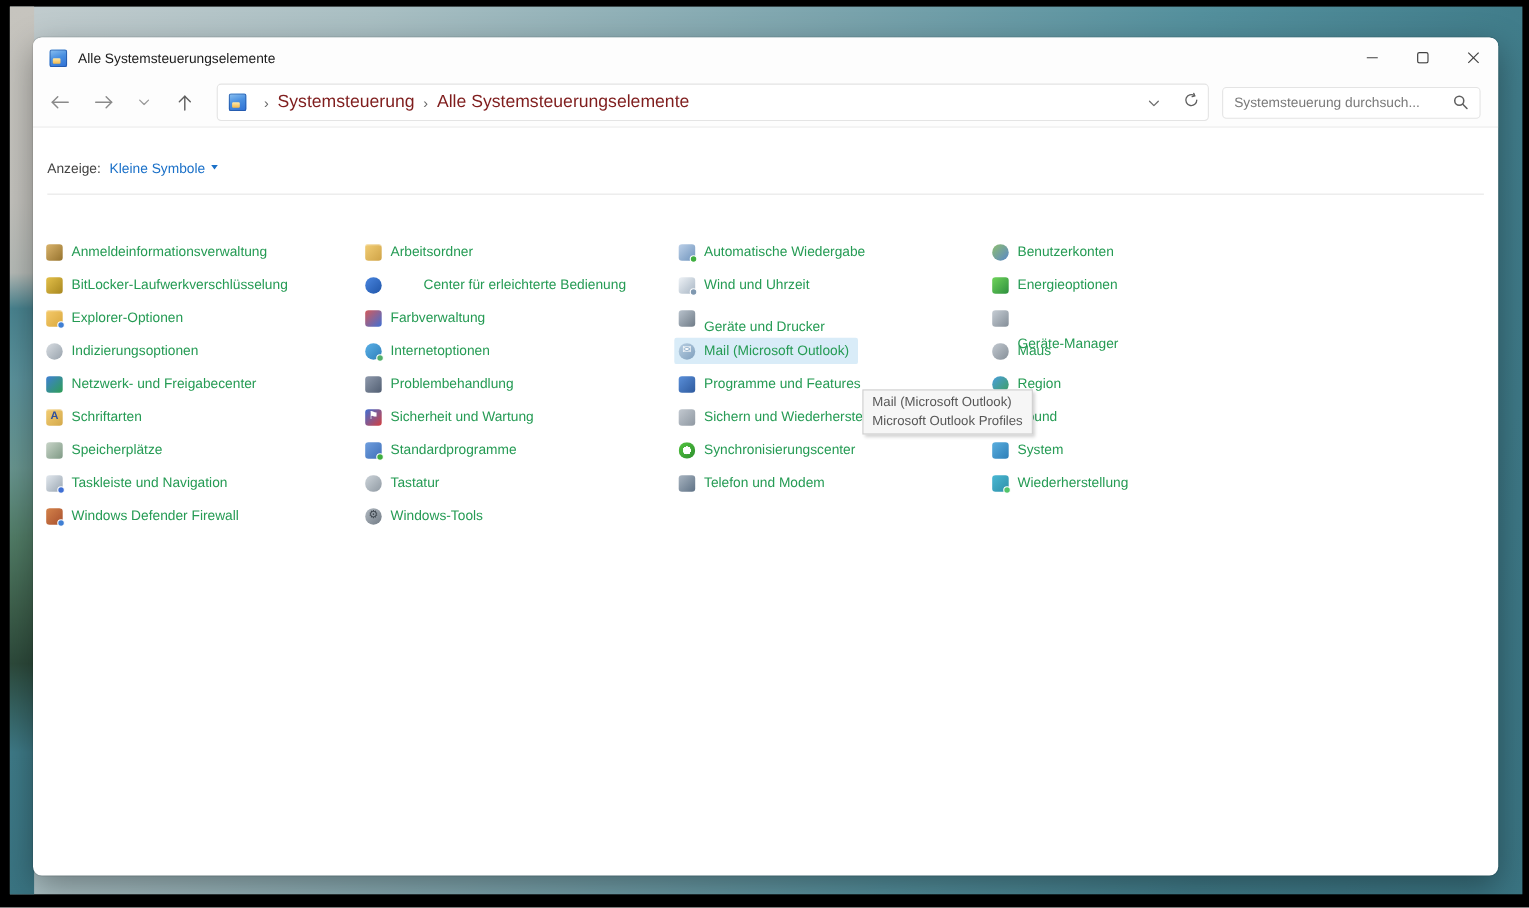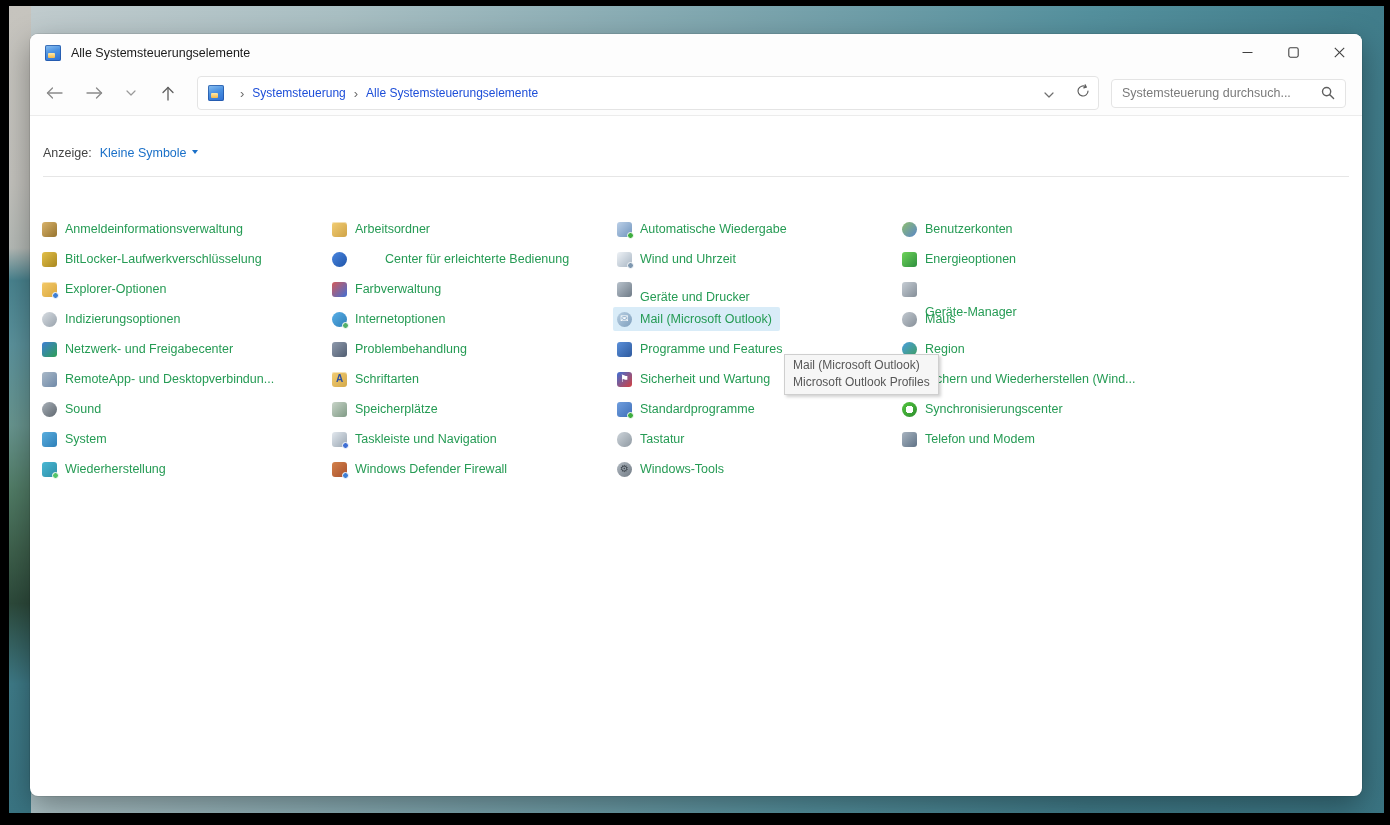--- a/index.html
+++ b/index.html
@@ -48,21 +48,21 @@
   
   .navbar { height:45px; display:flex; align-items:center; border-bottom:1px solid #ececec; background:#fdfdfd; padding:0 16px; }
   .nav-btn { display:flex; align-items:center; justify-content:center; margin-right:23px; }
   .nav-btn svg { display:block; }
   .crumb-box {
     height:34px; flex:0 0 902px; display:flex; align-items:center;
     border:1px solid #e4e4e4; border-radius:4px; background:#fff; padding:0 8px 0 10px; margin-right:12px;
   }
   .crumb-icon-wrap { display:flex; align-items:center; margin-right:8px; }
   .crumb-chev { font-size:13px; color:#6a6a6a; margin:0 8px; }
-  .crumb-item { font-size:12px; color:#1d4ed8; white-space:nowrap; }
+  .crumb-item { font-size:16px; color:#7f1d1d; white-space:nowrap; }
   .crumb-right { margin-left:auto; display:flex; align-items:center; gap:22px; }
   .search-box {
     height:29px; flex:1; display:flex; align-items:center;
     border:1px solid #e4e4e4; border-radius:4px; background:#fff; padding:0 10px;
   }
   .search-box input {
     border:none; outline:none; flex:1; font-size:12.5px; color:#333;
     font-family:"Liberation Sans","DejaVu Sans",sans-serif; background:transparent;
   }
   .search-box input::placeholder { color:#7a7a7a; opacity:1; }
@@ -293,24 +293,20 @@
         </div>
         <div class="item">
           <span class="ic sq" style="background: linear-gradient(135deg, rgb(90, 143, 217) 0%, rgb(46, 90, 158) 100%);"></span>
           <span class="lb" style="color: rgb(37, 155, 84);">Programme und Features</span>
         </div>
         <div class="item">
           <span class="ic circ" style="background: linear-gradient(135deg, rgb(74, 158, 222) 0%, rgb(63, 158, 95) 100%);"></span>
           <span class="lb" style="color: rgb(37, 155, 84);">Region</span>
         </div>
         <div class="item">
-          <span class="ic sq" style="background: linear-gradient(135deg, rgb(170, 185, 200) 0%, rgb(111, 137, 168) 100%);"></span>
-          <span class="lb" style="color: rgb(37, 155, 84);">RemoteApp- und Desktopverbindun...</span>
-        </div>
-        <div class="item">
           <span class="ic folder" style="background: linear-gradient(135deg, rgb(242, 205, 116) 0%, rgb(212, 169, 74) 100%); color: rgb(46, 79, 158);">A</span>
           <span class="lb" style="color: rgb(37, 155, 84);">Schriftarten</span>
         </div>
         <div class="item">
           <span class="ic sq" style="background: linear-gradient(135deg, rgb(63, 111, 212) 0%, rgb(212, 63, 63) 100%); color: rgb(255, 255, 255);">⚑</span>
           <span class="lb" style="color: rgb(37, 155, 84);">Sicherheit und Wartung</span>
         </div>
         <div class="item">
           <span class="ic sq" style="background: linear-gradient(135deg, rgb(194, 201, 208) 0%, rgb(143, 152, 162) 100%);"></span>
           <span class="lb" style="color: rgb(37, 155, 84);">Sichern und Wiederherstellen (Wind...</span>

